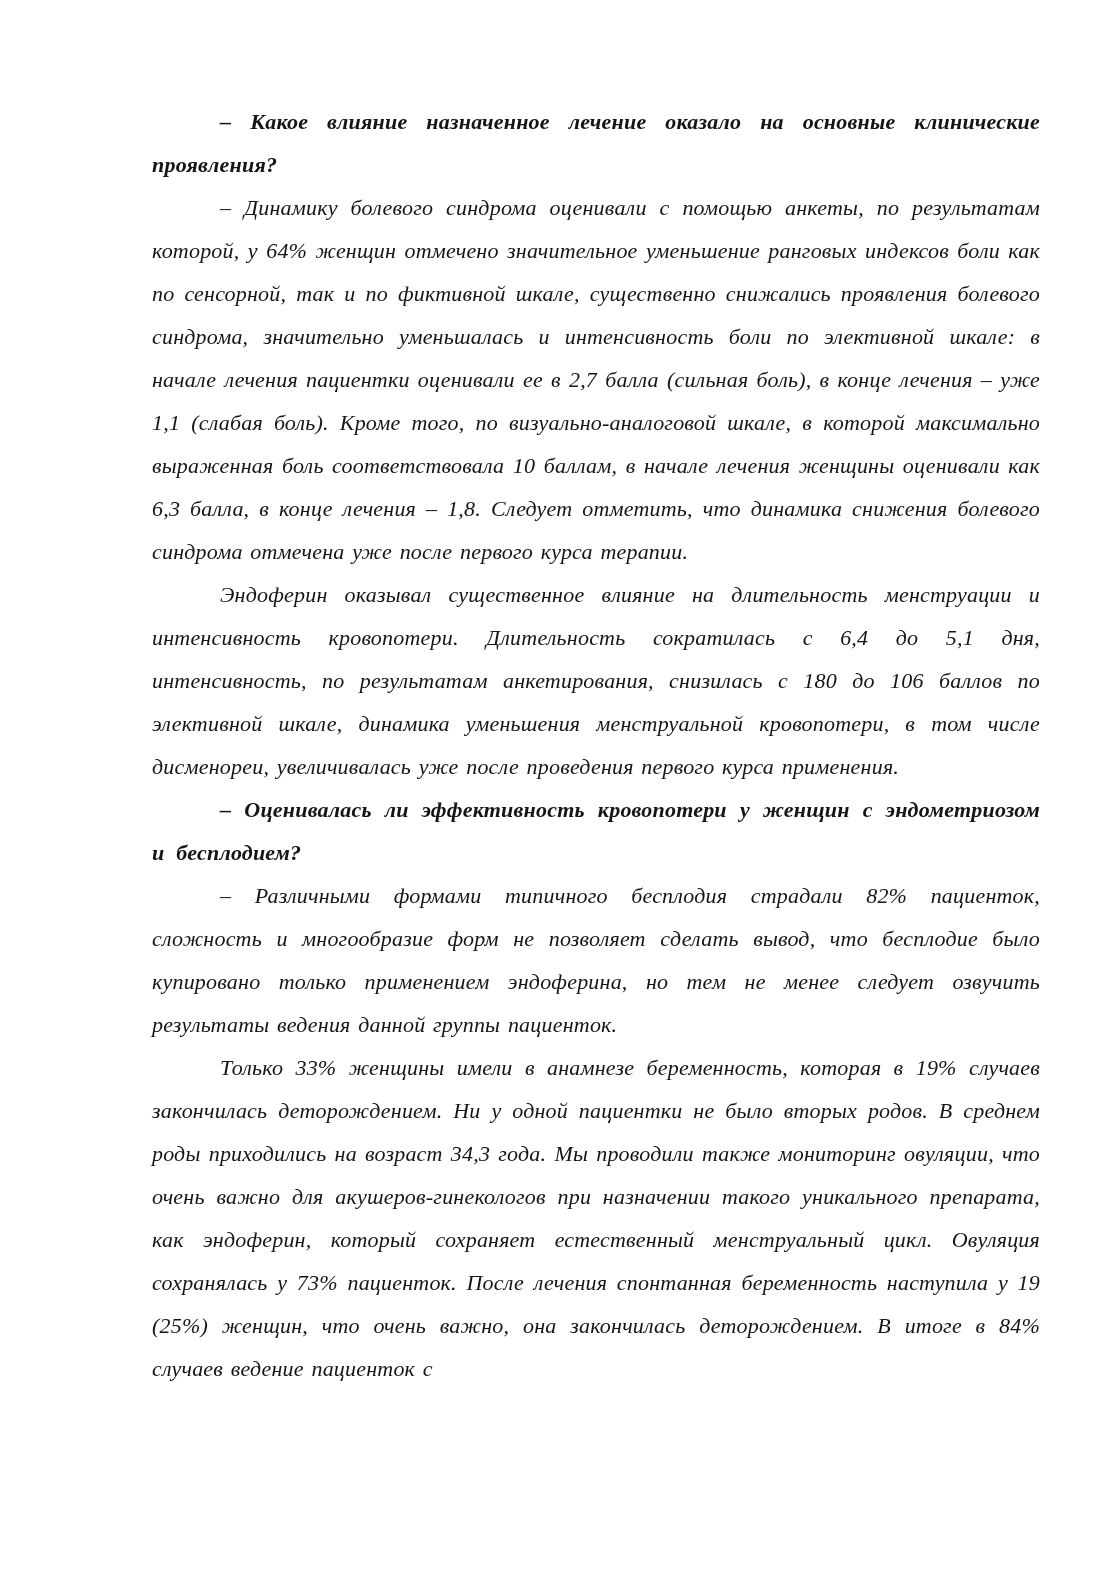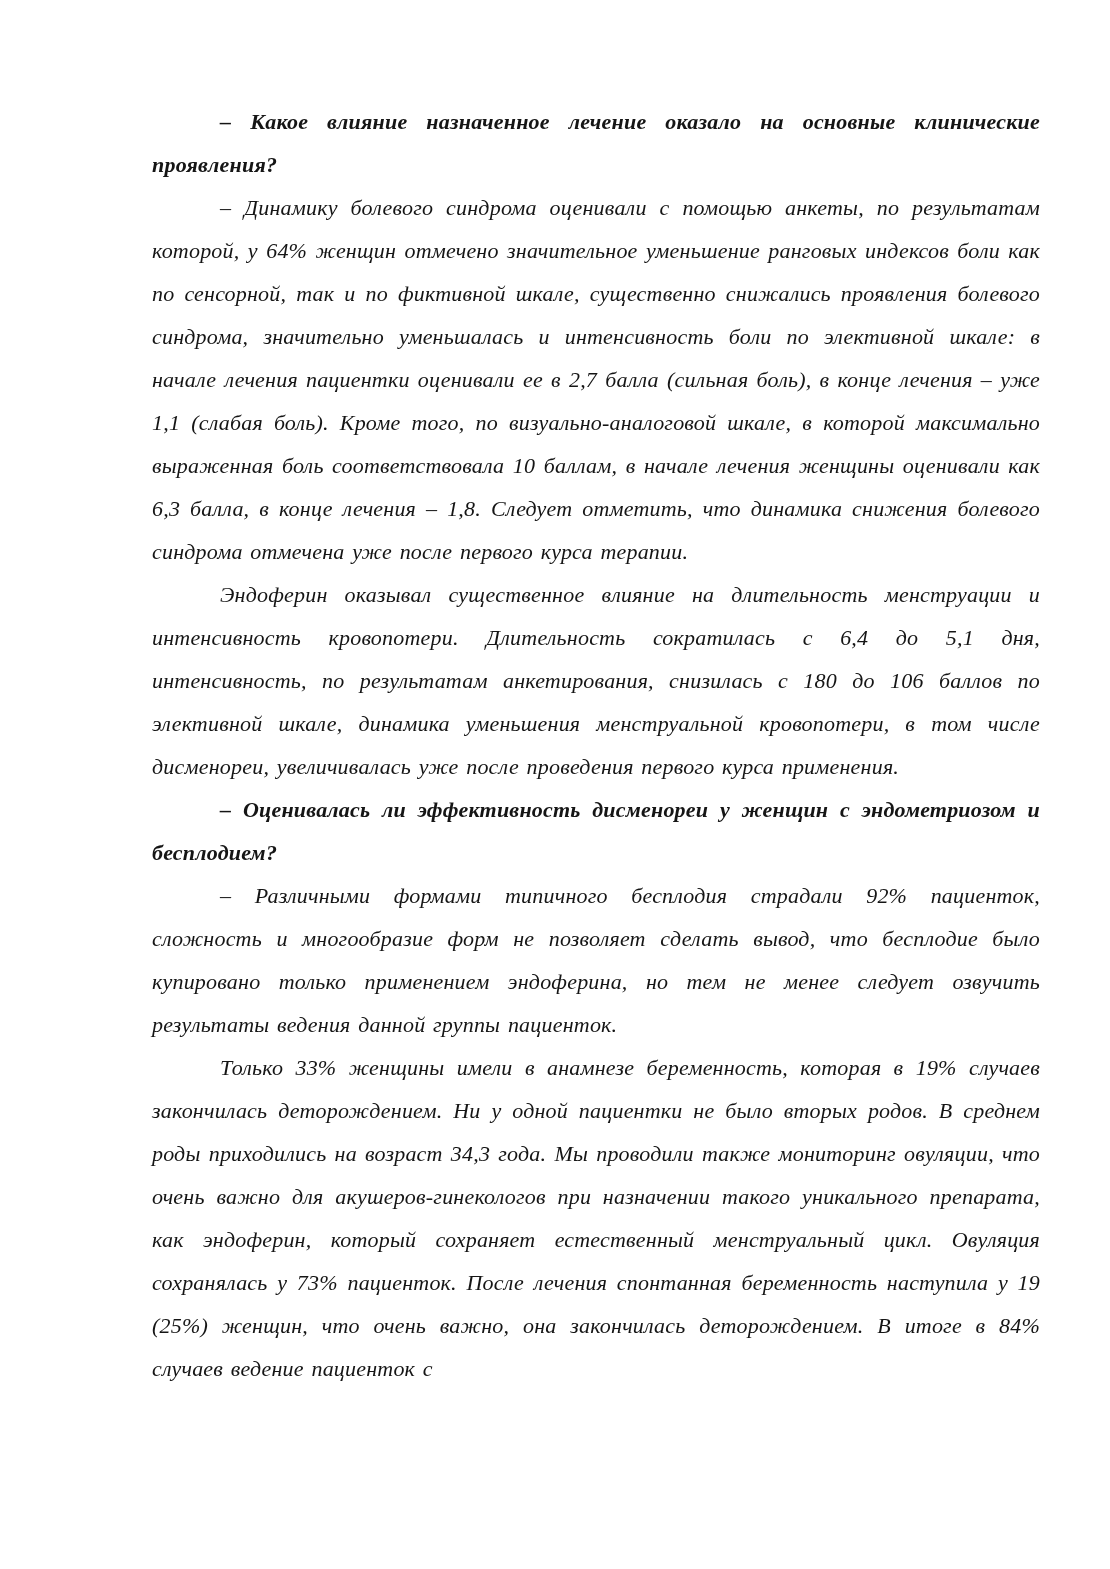--- a/index.html
+++ b/index.html
@@ -49,18 +49,18 @@
   }
 </style>
 </head>
 <body>
 
 <div class="page">
   <div class="content">
     <p class="question">– Какое влияние назначенное лечение оказало на основные клинические проявления?</p>
     <p class="answer">– Динамику болевого синдрома оценивали с помощью анкеты, по результатам которой, у 64% женщин отмечено значительное уменьшение ранговых индексов боли как по сенсорной, так и по фиктивной шкале, существенно снижались проявления болевого синдрома, значительно уменьшалась и интенсивность боли по элективной шкале: в начале лечения пациентки оценивали ее в 2,7 балла (сильная боль), в конце лечения – уже 1,1 (слабая боль). Кроме того, по визуально-аналоговой шкале, в которой максимально выраженная боль соответствовала 10 баллам, в начале лечения женщины оценивали как 6,3 балла, в конце лечения – 1,8. Следует отметить, что динамика снижения болевого синдрома отмечена уже после первого курса терапии.</p>
     <p class="body-text">Эндоферин оказывал существенное влияние на длительность менструации и интенсивность кровопотери. Длительность сократилась с 6,4 до 5,1 дня, интенсивность, по результатам анкетирования, снизилась с 180 до 106 баллов по элективной шкале, динамика уменьшения менструальной кровопотери, в том числе дисменореи, увеличивалась уже после проведения первого курса применения.</p>
-    <p class="question">– Оценивалась ли эффективность дисменореи у женщин с эндометриозом и бесплодием?</p>
-    <p class="answer">– Различными формами типичного бесплодия страдали 92% пациенток, сложность и многообразие форм не позволяет сделать вывод, что бесплодие было купировано только применением эндоферина, но тем не менее следует озвучить результаты ведения данной группы пациенток.</p>
+    <p class="question">– Оценивалась ли эффективность кровопотери у женщин с эндометриозом и бесплодием?</p>
+    <p class="answer">– Различными формами типичного бесплодия страдали 82% пациенток, сложность и многообразие форм не позволяет сделать вывод, что бесплодие было купировано только применением эндоферина, но тем не менее следует озвучить результаты ведения данной группы пациенток.</p>
     <p class="body-text">Только 33% женщины имели в анамнезе беременность, которая в 19% случаев закончилась деторождением. Ни у одной пациентки не было вторых родов. В среднем роды приходились на возраст 34,3 года. Мы проводили также мониторинг овуляции, что очень важно для акушеров-гинекологов при назначении такого уникального препарата, как эндоферин, который сохраняет естественный менструальный цикл. Овуляция сохранялась у 73% пациенток. После лечения спонтанная беременность наступила у 19 (25%) женщин, что очень важно, она закончилась деторождением. В итоге в 84% случаев ведение пациенток с</p>
   </div>
   <div class="page-footer">44</div>
 </div>
 
 </body></html>

